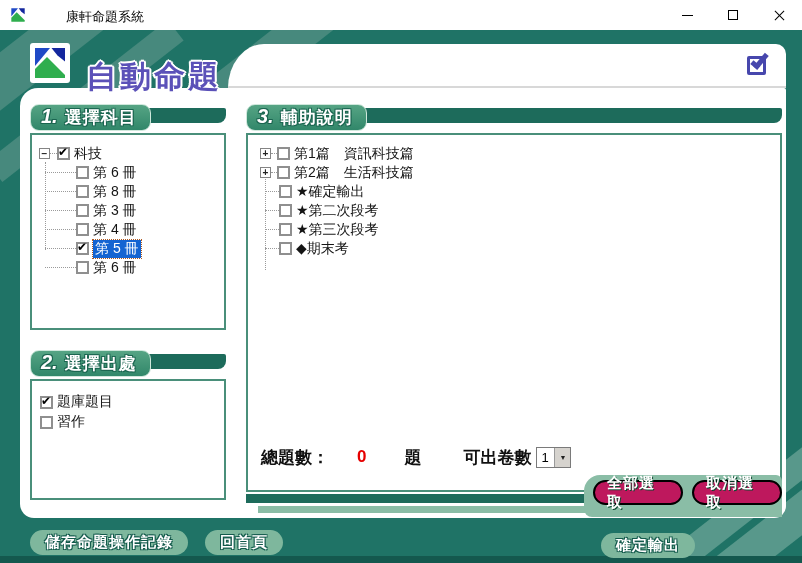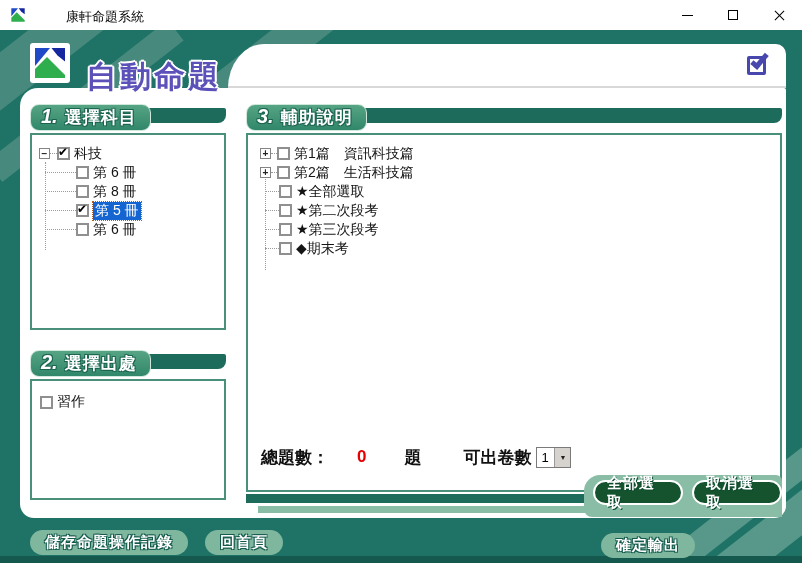--- a/index.html
+++ b/index.html
@@ -101,21 +101,21 @@
   .combo { display:flex; width:35px; height:21px; border:1px solid #7a7a7a; background:#fff; }
   .combo-val { flex:1; font-size:13px; padding:2px 0 0 4px; color:#000; }
   .combo-btn { width:16px; background:#d6d3ce; border-left:1px solid #9a9a9a; display:flex; align-items:center;
                justify-content:center; font-size:7px; color:#222; }
 
   
   .bar-dark  { position:absolute; left:246px; top:464px; width:536px; height:9px; background:#1d6b5b; z-index:2; }
   .bar-light { position:absolute; left:258px; top:476px; width:524px; height:7px; background:#8abda6; z-index:2; }
   #sage { position:absolute; left:584px; top:445px; width:198px; height:42px; background:#8abda6;
           border-radius:16px 6px 0 8px; z-index:4; display:flex; gap:9px; padding:5px 0 0 9px; }
-  .btn-dark { height:25px; padding:0 12px; background:#14532d; border:2px solid #ffffff; border-radius:13px;
+  .btn-dark { height:25px; padding:0 12px; background:#be185d; border:2px solid #000000; border-radius:13px;
               color:#fff; font-size:15px; font-weight:bold; letter-spacing:1px; display:flex; align-items:center;
               cursor:pointer; text-shadow:1px 1px 0 #0c4a30; }
 
   
   .pill { position:absolute; height:25px; padding:0 15px; background:#7eb79d; border-radius:13px; color:#fff;
           font-size:15px; font-weight:bold; letter-spacing:1px; display:flex; align-items:center; cursor:pointer; z-index:5;
           text-shadow:1px 1px 0 #135a4c,-1px 1px 0 #135a4c,1px -1px 0 #135a4c,-1px -1px 0 #135a4c; }
   #btn-save    { left:30px;  top:500px; }
   #btn-home    { left:205px; top:500px; }
   #btn-confirm { left:601px; top:503px; }
@@ -195,20 +195,32 @@
         </div>
         <div class="r">
           <span class="sp" style="width:13px"></span>
             <span class="hs" style="width:31px"></span>
           <span class="cb"></span>
           <span class="lbl">第 8 冊</span>
         </div>
         <div class="r">
           <span class="sp" style="width:13px"></span>
             <span class="hs" style="width:31px"></span>
+          <span class="cb"></span>
+          <span class="lbl">第 3 冊</span>
+        </div>
+        <div class="r">
+          <span class="sp" style="width:13px"></span>
+            <span class="hs" style="width:31px"></span>
+          <span class="cb"></span>
+          <span class="lbl">第 4 冊</span>
+        </div>
+        <div class="r">
+          <span class="sp" style="width:13px"></span>
+            <span class="hs" style="width:31px"></span>
           <span class="cb checked"></span>
           <span class="lbl sel">第 5 冊</span>
         </div>
         <div class="r">
           <span class="sp" style="width:13px"></span>
             <span class="hs" style="width:31px"></span>
           <span class="cb"></span>
           <span class="lbl">第 6 冊</span>
         </div>
       </div>
@@ -217,20 +229,24 @@
 
   <div class="panel" id="panel2">
     <div class="pbar"></div>
     <div class="chip">
       <span class="num">2.</span>
       <span class="ttl">選擇出處</span>
     </div>
     <div class="pbody">
       <div class="opts">
         <div class="opt">
+          <span class="cb checked"></span>
+          <span class="lbl">題庫題目</span>
+        </div>
+        <div class="opt">
           <span class="cb"></span>
           <span class="lbl">習作</span>
         </div>
       </div>
     </div>
   </div>
 
   <div class="panel" id="panel3">
     <div class="pbar"></div>
     <div class="chip">
@@ -251,21 +267,21 @@
           <span class="sp" style="width:12px"></span>
           <span class="expbox plus"></span>
           <span class="hs" style="width:6px"></span>
           <span class="cb"></span>
           <span class="lbl">第2篇　生活科技篇</span>
         </div>
         <div class="r">
           <span class="sp" style="width:17px"></span>
             <span class="hs" style="width:14px"></span>
           <span class="cb"></span>
-          <span class="lbl">★全部選取</span>
+          <span class="lbl">★確定輸出</span>
         </div>
         <div class="r">
           <span class="sp" style="width:17px"></span>
             <span class="hs" style="width:14px"></span>
           <span class="cb"></span>
           <span class="lbl">★第二次段考</span>
         </div>
         <div class="r">
           <span class="sp" style="width:17px"></span>
             <span class="hs" style="width:14px"></span>

